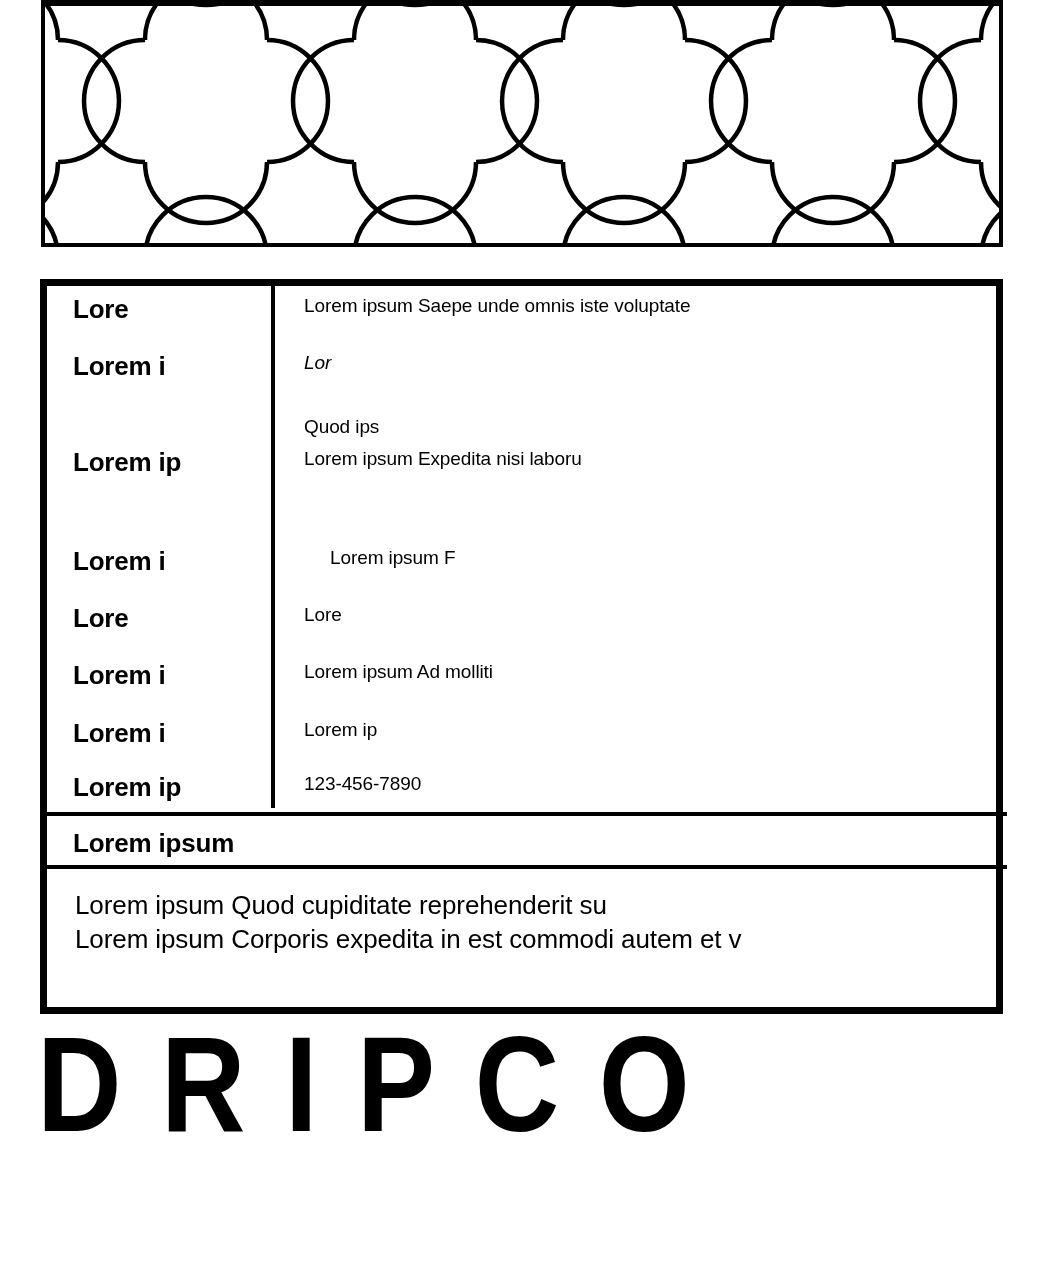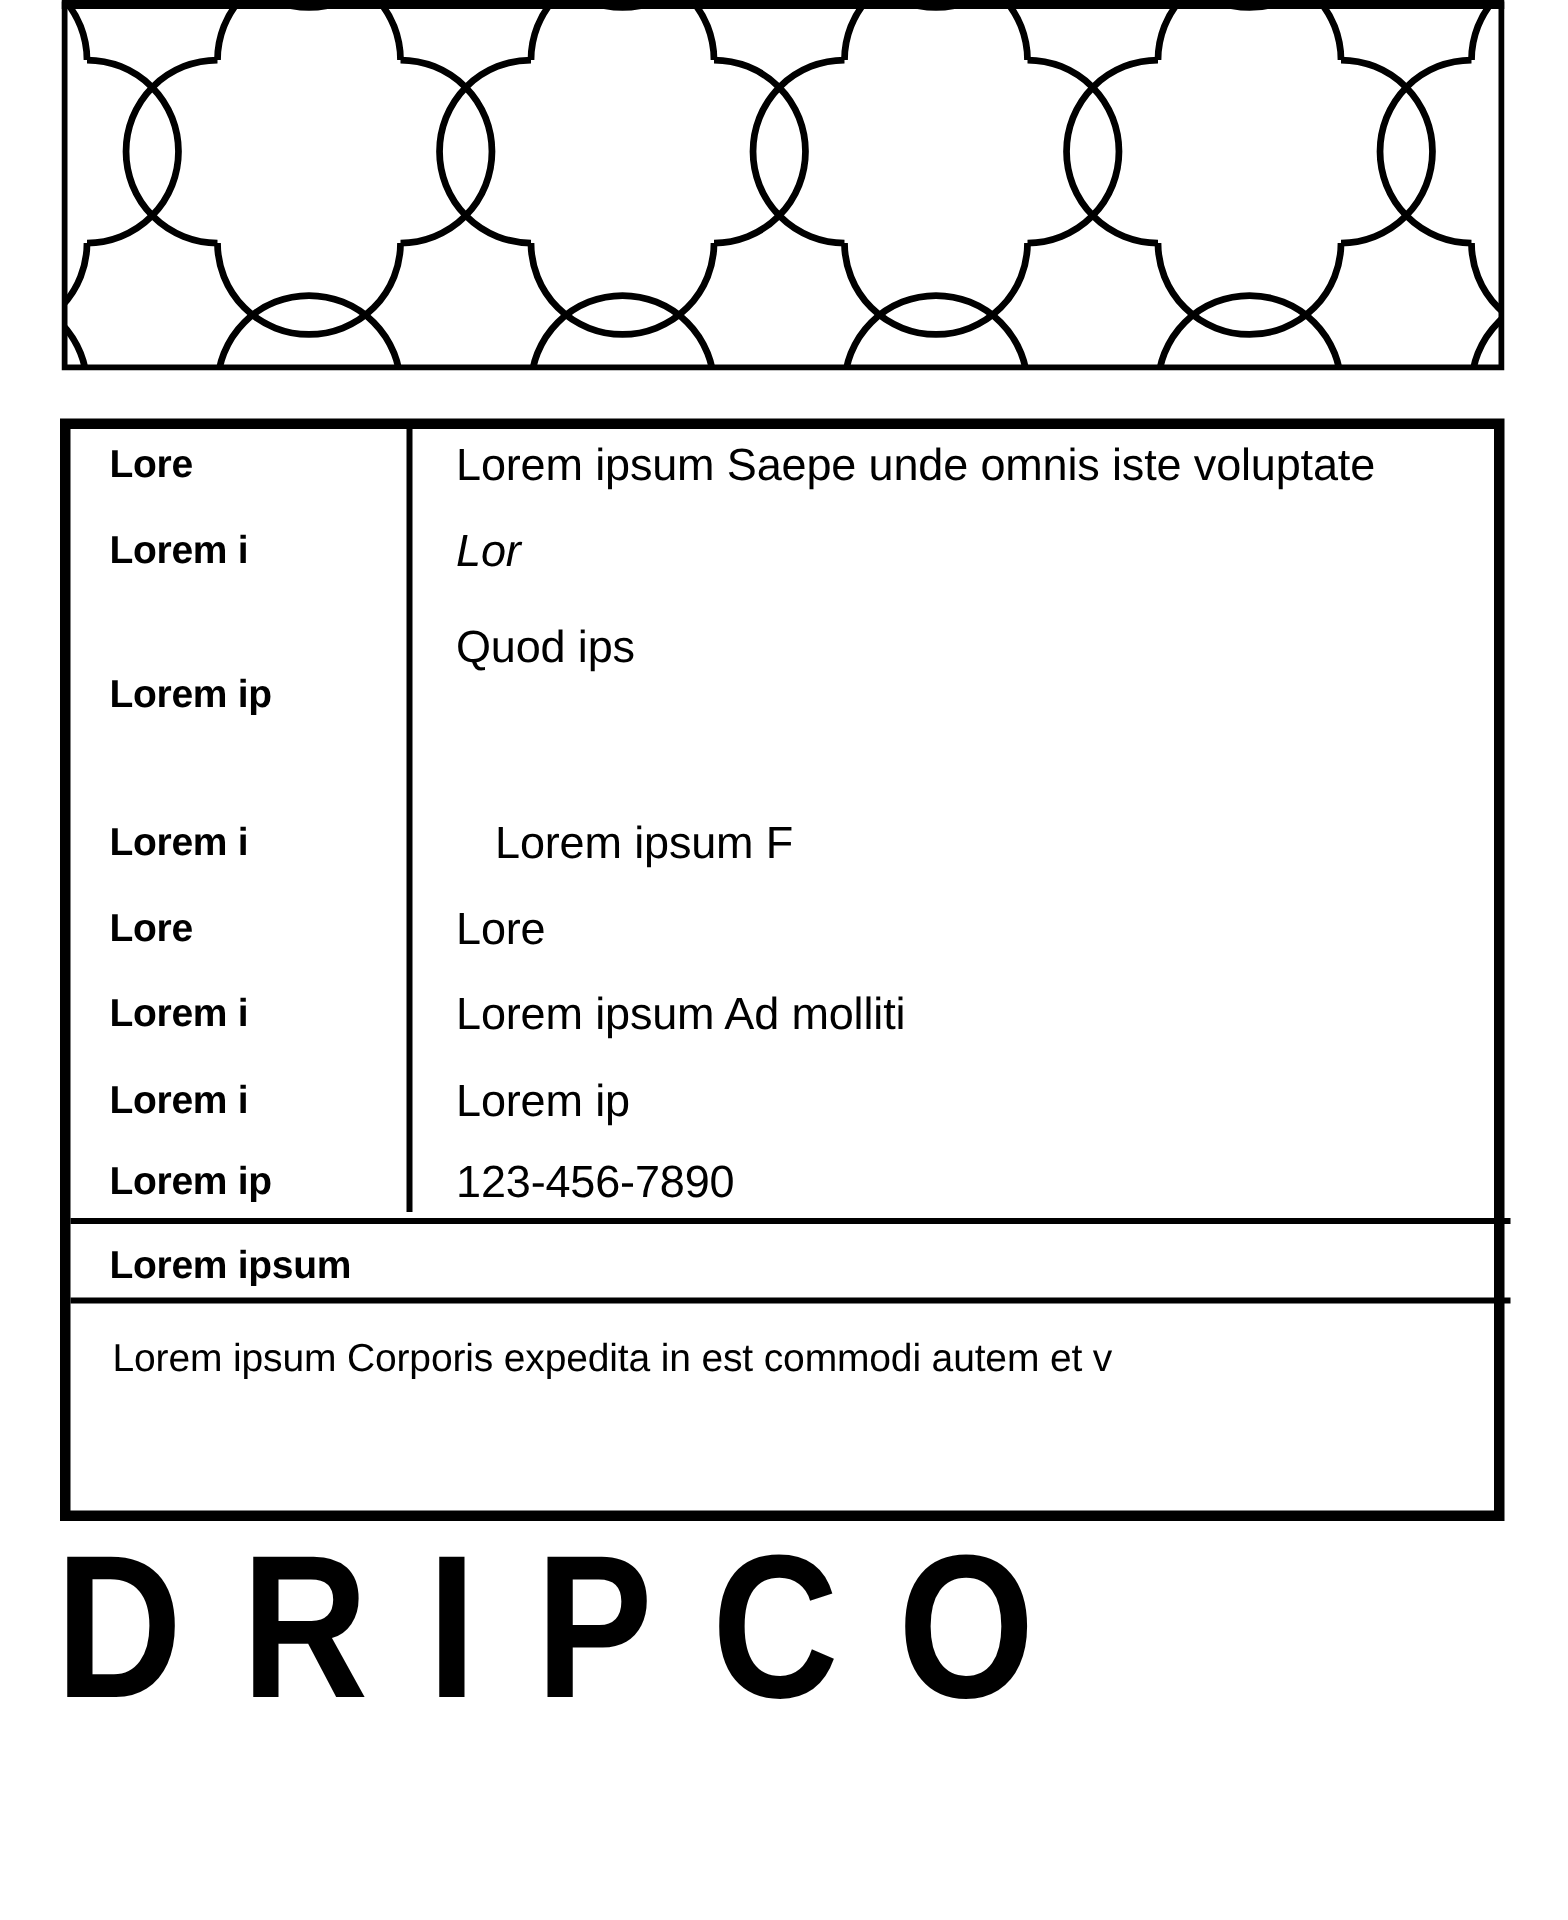--- a/index.html
+++ b/index.html
@@ -5,21 +5,21 @@
     html, body { margin: 0; padding: 0; background: #ffffff; }
     body { width: 1045px; height: 1280px; position: relative; overflow: hidden;
            font-family: "Liberation Sans", "DejaVu Sans", sans-serif; color: #000; }
     .pattern-box { position: absolute; left: 41px; top: 0px; width: 962px; height: 247px; }
     .pattern-box svg { display: block; }
     .spec-frame { position: absolute; left: 40px; top: 279px; width: 963px; height: 735px;
                   box-sizing: border-box; border: 7px solid #000; }
     .divider-v { position: absolute; left: 271px; top: 286px; width: 4px; height: 522px; background: #000; }
     .hline { position: absolute; left: 47px; width: 960px; height: 4px; background: #000; }
     .label { position: absolute; left: 73px; font-size: 26px; font-weight: 700; line-height: 1; white-space: nowrap; letter-spacing: -0.2px; }
-    .value { position: absolute; left: 304px; font-size: 30px; font-weight: 400; line-height: 1; white-space: nowrap; letter-spacing: -0.1px; }
+    .value { position: absolute; left: 304px; font-size: 19px; font-weight: 400; line-height: 1; white-space: nowrap; letter-spacing: -0.1px; }
     .value .line { display: block; height: 31.5px; }
     .desc { position: absolute; left: 75px; top: 888px; font-size: 26px; line-height: 34.3px; white-space: nowrap; letter-spacing: -0.1px; }
     .desc .line { display: block; }
     .brand { position: absolute; left: 37px; top: 1016px; font-size: 136px; font-weight: 700; line-height: 1;
              letter-spacing: 46px; transform: scaleX(0.86); transform-origin: left top; white-space: nowrap; }
   </style>
 </head>
 <body>
 
 <div class="pattern-box">
@@ -76,20 +76,21 @@
 </div>
 
 <div class="label" style="top:353px;">Lorem i</div>
 <div class="value" style="top:353px;font-style:italic;">
   <span class="line">Lor</span>
 </div>
 
 <div class="label" style="top:449px;">Lorem ip</div>
 <div class="value" style="top:417px;">
   <span class="line">Quod ips</span>
+  <span class="line">Lorem ipsum Expedita nisi laboru</span>
 </div>
 
 <div class="label" style="top:548px;">Lorem i</div>
 <div class="value" style="top:548px;margin-left:26px;">
   <span class="line">Lorem ipsum F</span>
 </div>
 
 <div class="label" style="top:605px;">Lore</div>
 <div class="value" style="top:605px;">
   <span class="line">Lore</span>
@@ -106,16 +107,17 @@
 </div>
 
 <div class="label" style="top:774px;">Lorem ip</div>
 <div class="value" style="top:774px;">
   <span class="line">123-456-7890</span>
 </div>
 
 <div class="label" style="top:830px;">Lorem ipsum</div>
 
 <div class="desc">
+  <span class="line">Lorem ipsum Quod cupiditate reprehenderit su</span>
   <span class="line">Lorem ipsum Corporis expedita in est commodi autem et v</span>
 </div>
 
 <div class="brand">DRIPCO</div>
 
 </body></html>

